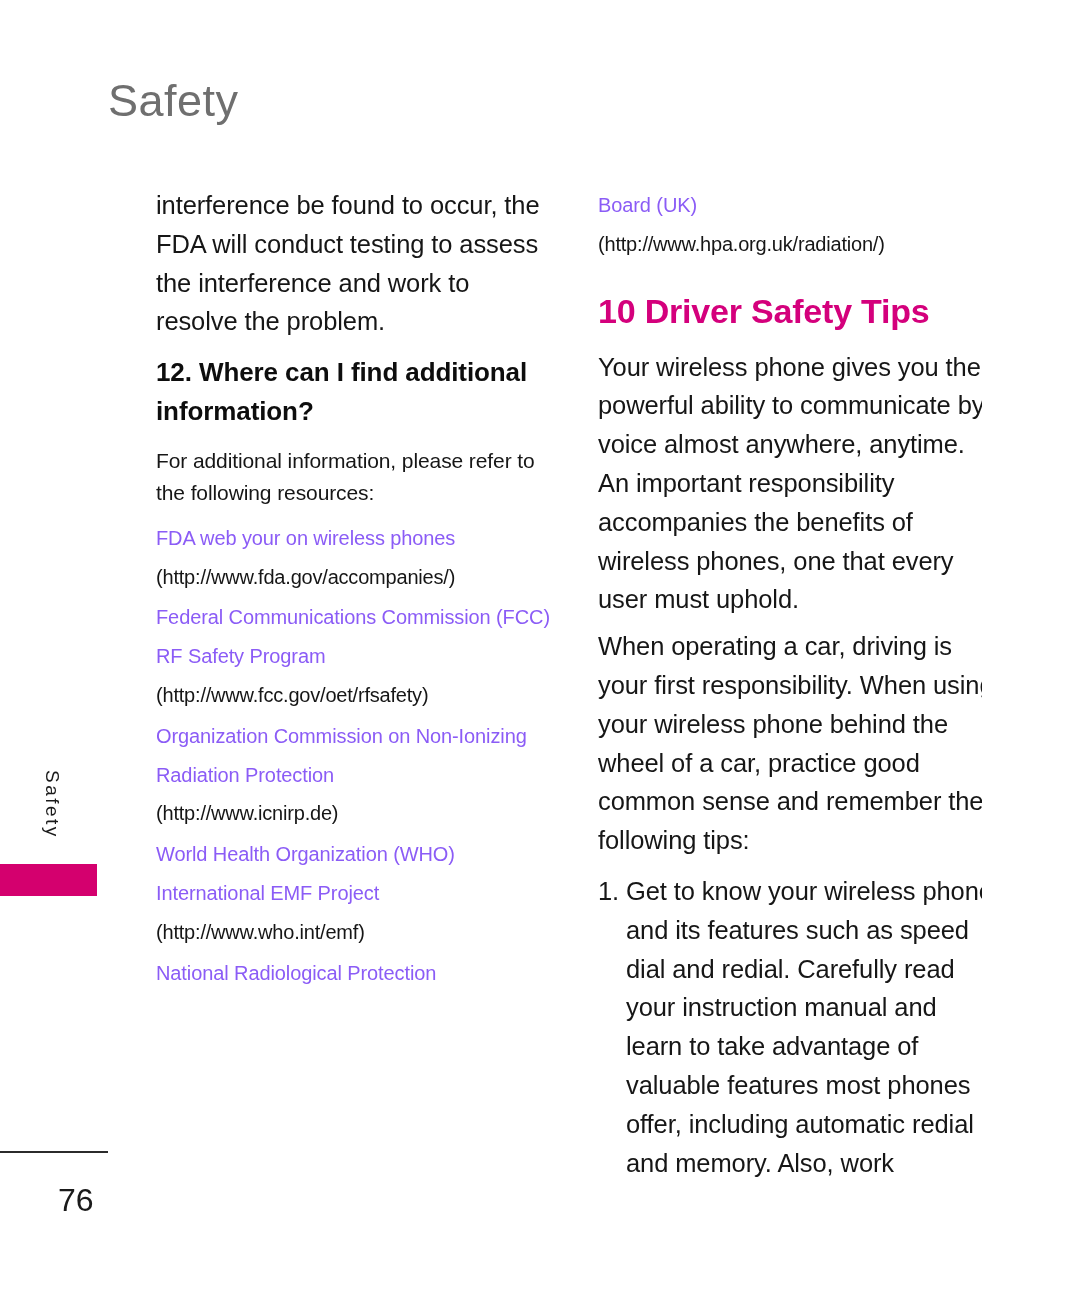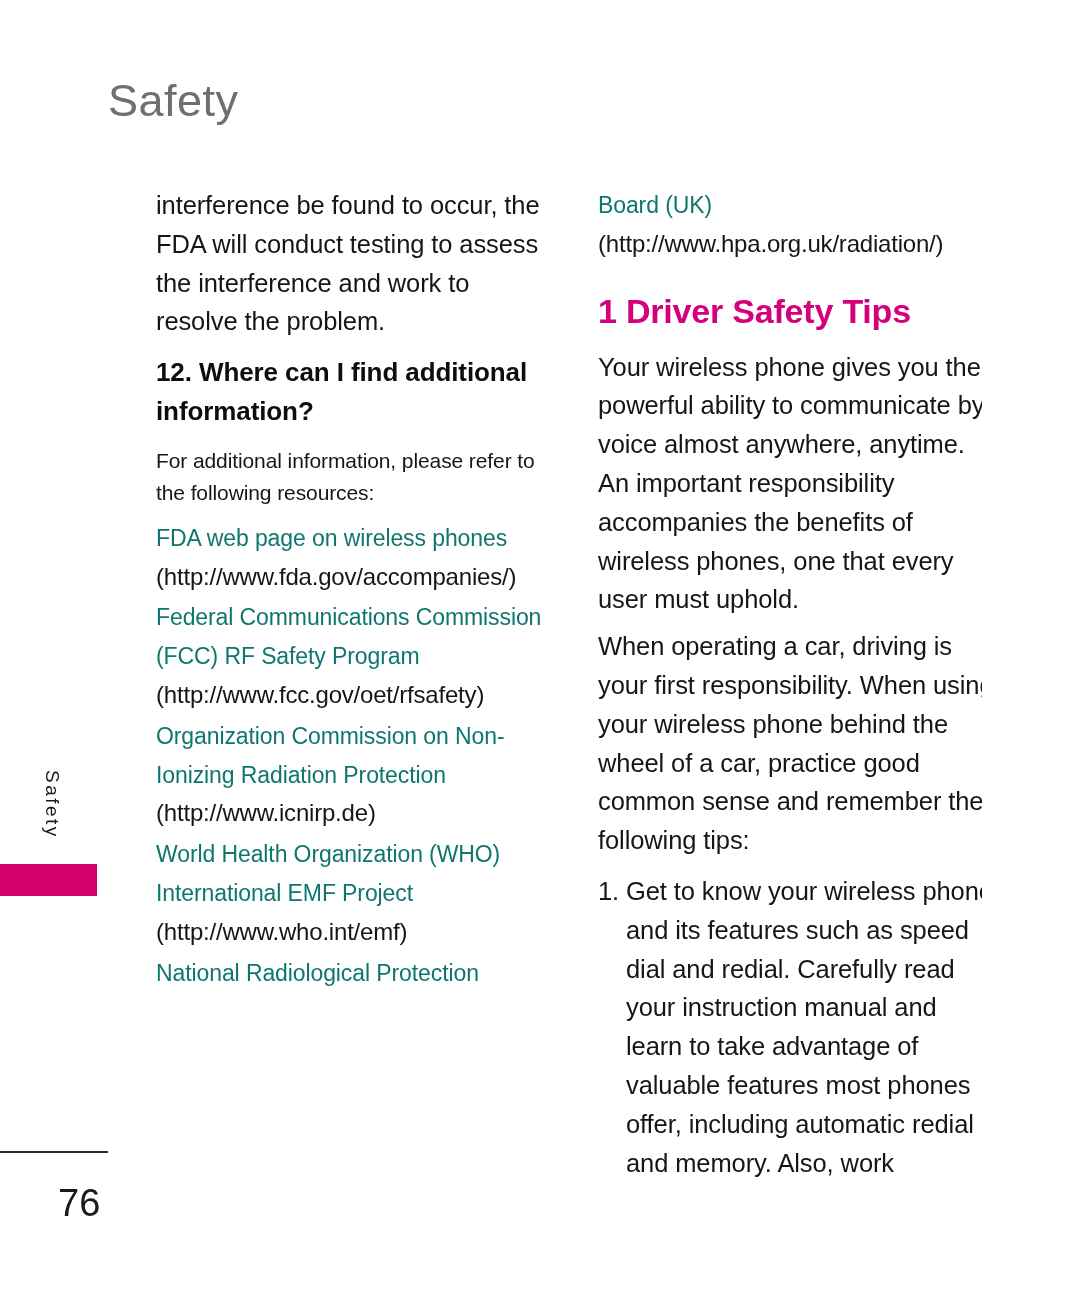--- a/index.html
+++ b/index.html
@@ -58,21 +58,21 @@
     left: 0px;
     top: 1151px;
     width: 108px;
     height: 2px;
     background: #2b2b2b;
   }
   .page-number {
     position: absolute;
     left: 58px;
     top: 1184px;
-    font-size: 38px;
+    font-size: 32px;
     color: #1a1a1a;
     line-height: 1;
     font-weight: 400;
   }
 
   
   .col {
     position: absolute;
     top: 186px;
     width: 400px;
@@ -103,28 +103,28 @@
     line-height: 32px;
     color: #161616;
     margin: 14px 0 10px 0;
     letter-spacing: -0.1px;
   }
 
   .resource {
     margin: 0 0 2px 0;
   }
   .resource-name {
-    font-size: 23px;
-    line-height: 38.8px;
-    color: #0f766e;
+    font-size: 20px;
+    line-height: 38.8px;
+    color: #8b5cf6;
     margin: 0;
     letter-spacing: -0.1px;
   }
   .resource-url {
-    font-size: 24px;
+    font-size: 20px;
     line-height: 38.8px;
     color: #161616;
     margin: 0 0 2px 0;
     letter-spacing: -0.2px;
   }
 
   .section-title {
     font-size: 34px;
     line-height: 42px;
     font-weight: 700;
@@ -160,21 +160,21 @@
 
   <div class="col col-left">
 
     <p class="para">interference be found to occur, the FDA will conduct testing to assess the interference and work to resolve the problem.</p>
 
     <p class="para-head">12. Where can I find additional information?</p>
 
     <p class="para-dense">For additional information, please refer to the following resources:</p>
 
     <div class="resource">
-      <p class="resource-name">FDA web page on wireless phones</p>
+      <p class="resource-name">FDA web your on wireless phones</p>
       <p class="resource-url">(http://www.fda.gov/accompanies/)</p>
     </div>
 
     <div class="resource">
       <p class="resource-name">Federal Communications Commission (FCC) RF Safety Program</p>
       <p class="resource-url">(http://www.fcc.gov/oet/rfsafety)</p>
     </div>
 
     <div class="resource">
       <p class="resource-name">Organization Commission on Non-Ionizing Radiation Protection</p>
@@ -187,21 +187,21 @@
     </div>
 
     <p class="resource-name">National Radiological Protection</p>
   </div>
 
   <div class="col col-right">
 
     <p class="resource-name">Board (UK)</p>
     <p class="resource-url">(http://www.hpa.org.uk/radiation/)</p>
 
-    <h2 class="section-title">1 Driver Safety Tips</h2>
+    <h2 class="section-title">10 Driver Safety Tips</h2>
 
     <p class="para">Your wireless phone gives you the powerful ability to communicate by voice almost anywhere, anytime. An important responsibility accompanies the benefits of wireless phones, one that every user must uphold.</p>
 
     <p class="para">When operating a car, driving is your first responsibility. When using your wireless phone behind the wheel of a car, practice good common sense and remember the following tips:</p>
 
     <p class="numbered-item">
       <span class="marker">1.</span><span>Get to know your wireless phone and its features such as speed dial and redial. Carefully read your instruction manual and learn to take advantage of valuable features most phones offer, including automatic redial and memory. Also, work</span>
     </p>
   </div>
 

